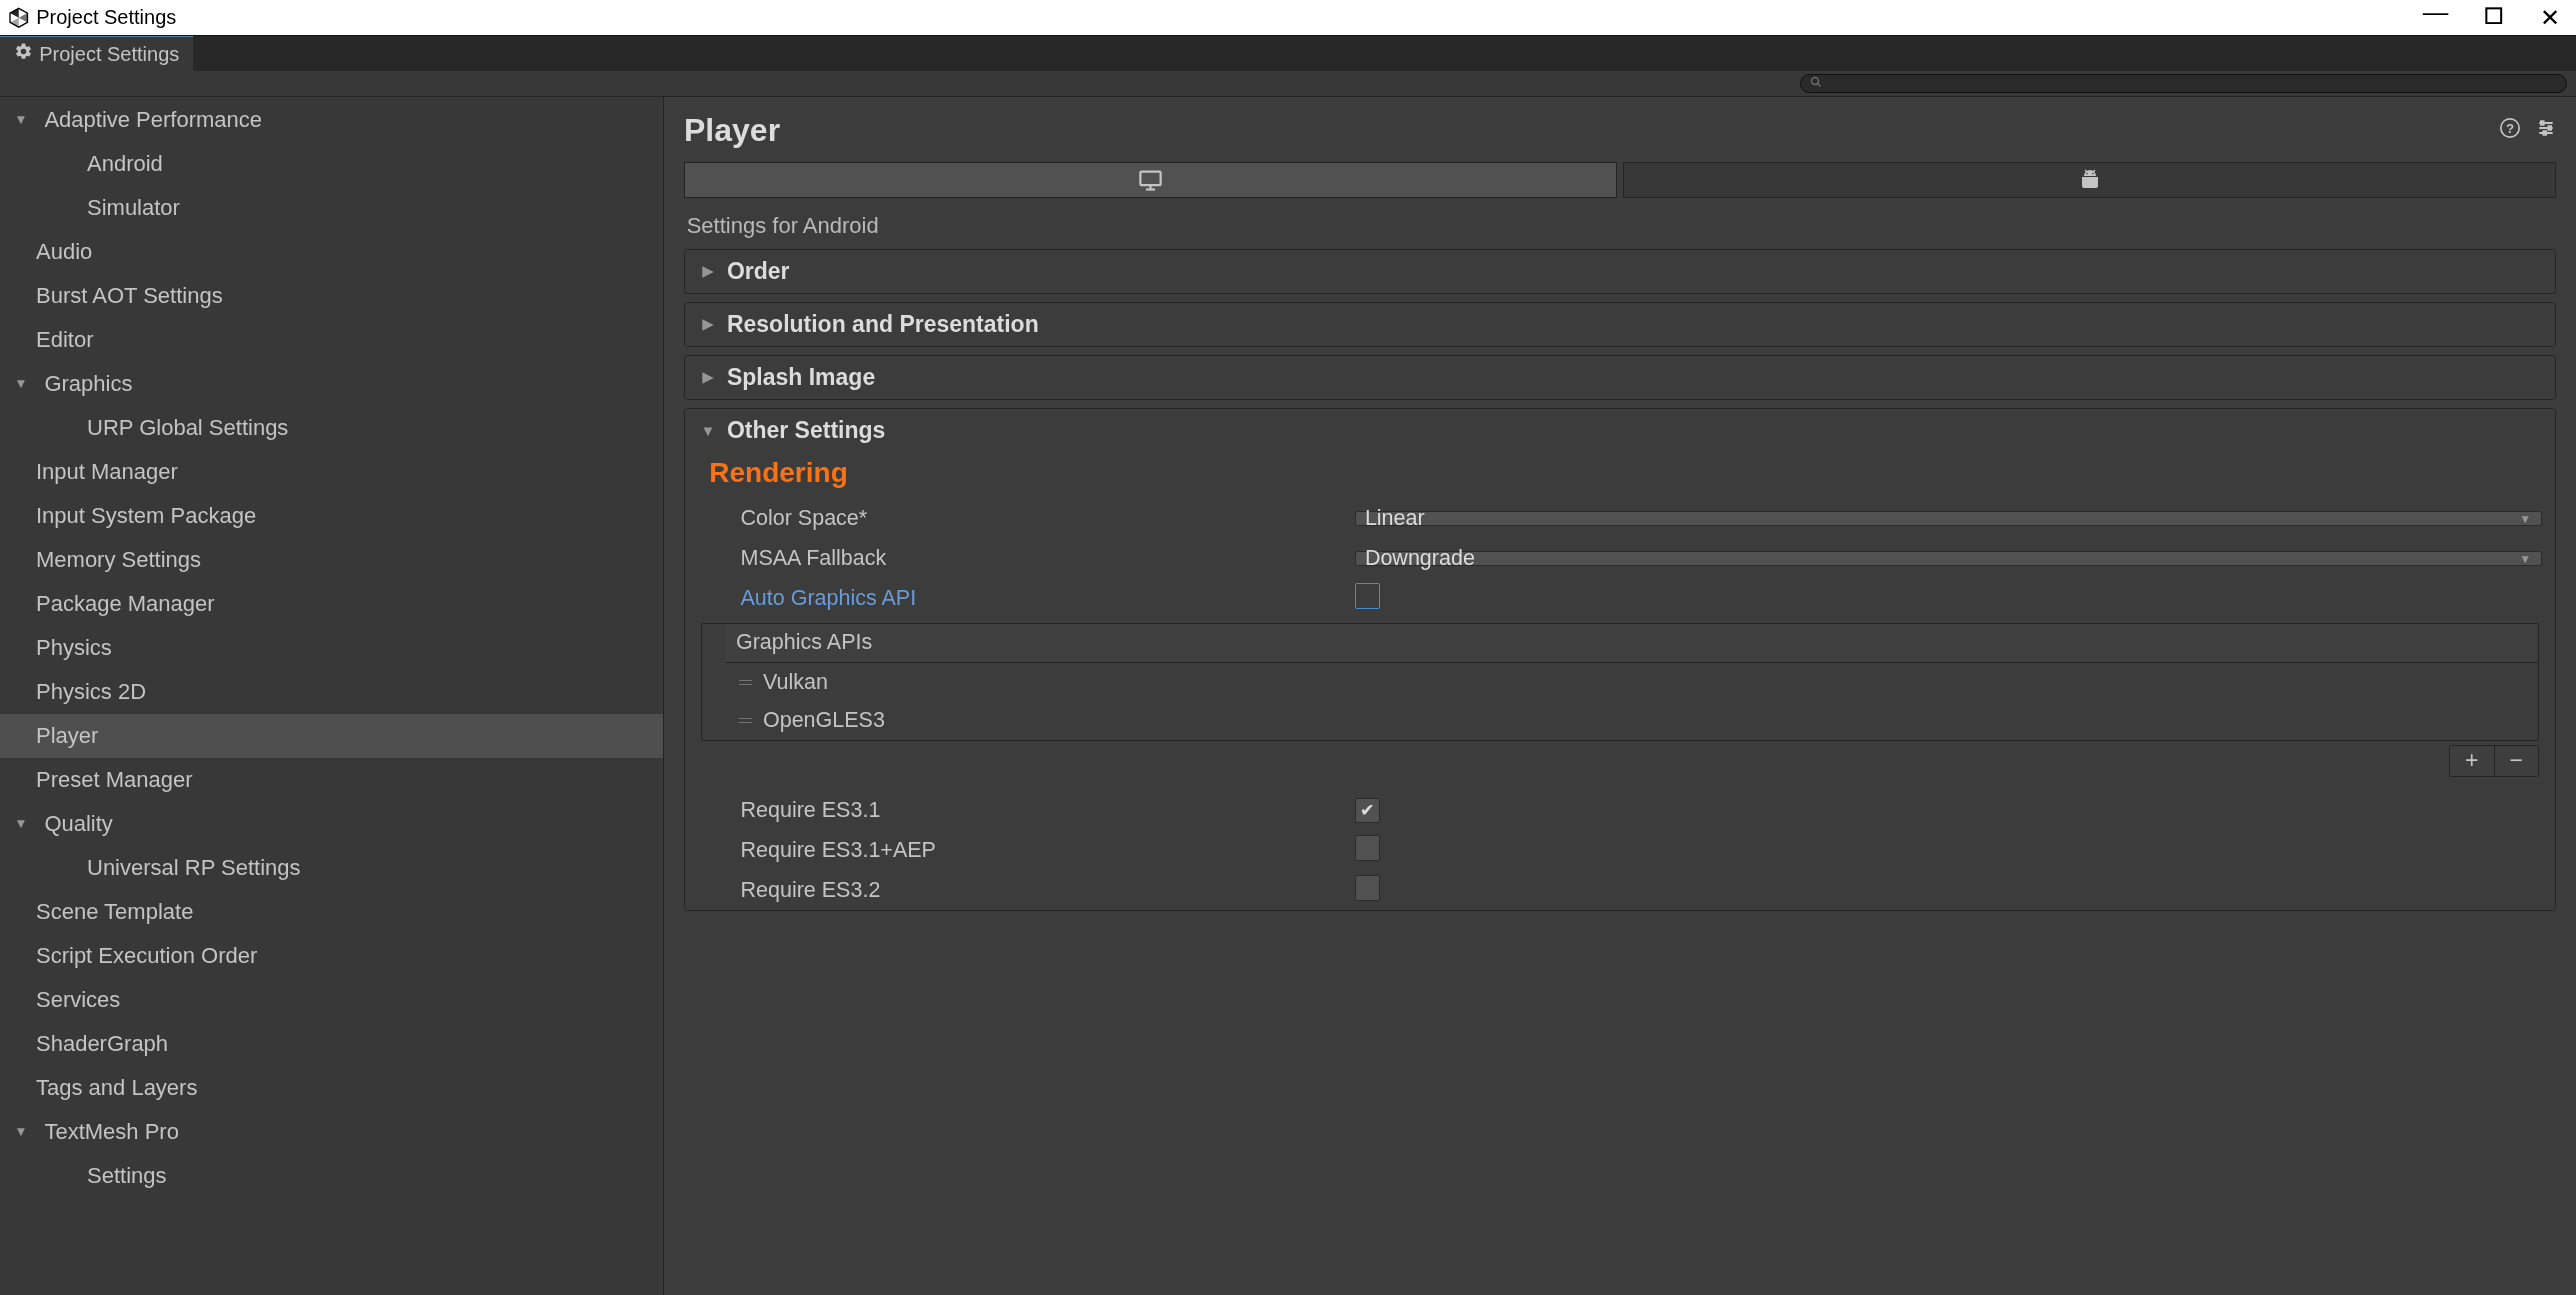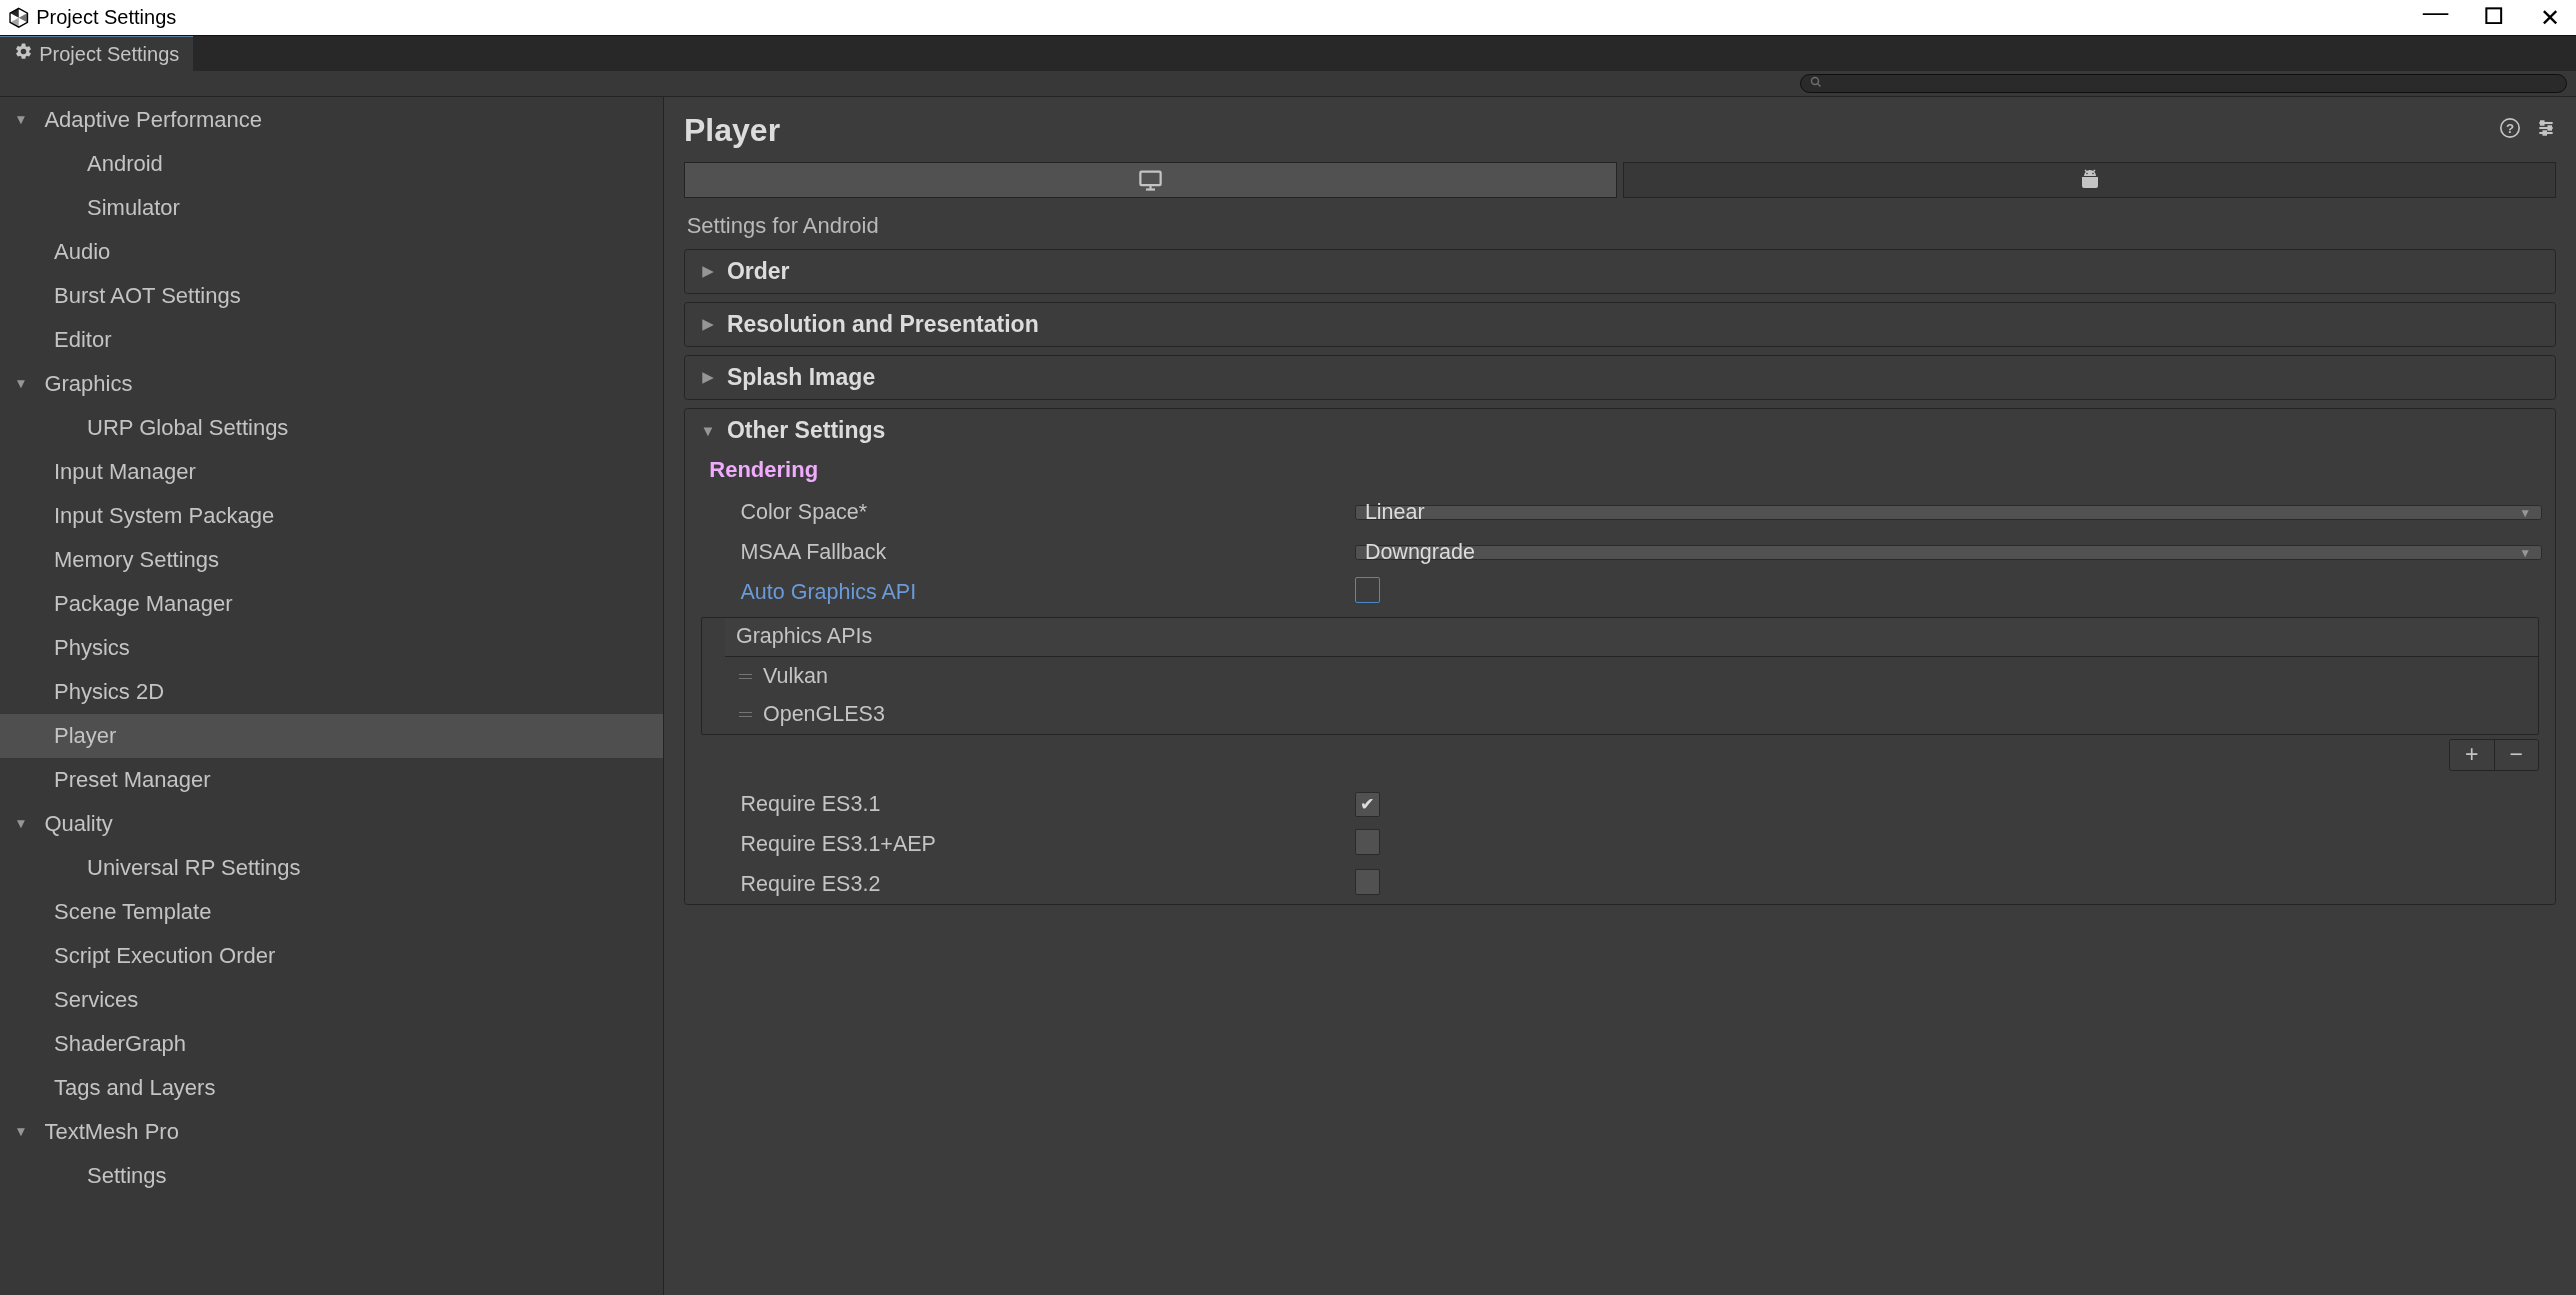--- a/index.html
+++ b/index.html
@@ -20,21 +20,21 @@
 .toolbar-row { background: #383838; height: 25.6px; border-bottom: 0.7px solid #232323; display:flex; align-items:center; justify-content:flex-end; padding-right: 9.4px;}
 .search-box { background: #2a2a2a; border: 0.7px solid #0f0f0f; border-radius: 20px; width: 767px; height: 19px; display:flex; align-items:center; padding: 0 9.4px;}
 .search-box .mag { color:#6c6c6c; font-size:12px; }
 
 .body-split { display: flex; height: calc(1295px - 35px - 36px - 25.6px); }
 
 
 .sidebar { width: 664px; background: #383838; border-right: 1.3px solid #232323; overflow-y: auto; padding-top: 1.3px;}
 .side-row { display: flex; align-items: center; height: 44px; padding-left: 9.4px; cursor: pointer; }
 .side-row.child { padding-left: 75px; }
-.side-row.lvl1 { padding-left: 42px; }
+.side-row.lvl1 { padding-left: 24px; }
 .side-row.selected { background: #4f4f4f; }
 .side-row .arrow { width: 23px; display:inline-flex; color:#969696; font-size:13.5px; align-items:center; justify-content:center;}
 .side-label { color: #c4c4c4; font-size: 22px; white-space: nowrap; margin-left: 12px; }
 
 
 .main { flex:1; background: #3c3c3c; padding: 10.8px 20px 0 20px; overflow:hidden;}
 .main-header { display:flex; align-items:center; justify-content:space-between; height: 47px;}
 .page-title { color:#dcdcdc; font-size: 32px; font-weight: 700; }
 .header-icons { display:flex; gap: 16px; align-items:center; color:#c4c4c4; }
 .header-icons svg { width:20px; height:20px; }
@@ -44,21 +44,21 @@
 .ptab.inactive { background: #515151; }
 .ptab svg { color:#c4c4c4; }
 
 .subtitle { color:#b9b9b9; font-size: 22px; margin: 15px 0 9.4px 2.7px; }
 
 .foldout { border:0.7px solid #242424; border-radius: 3.4px; margin-bottom: 8px; padding: 8px 13.5px; }
 .foldout-head { display:flex; align-items:center; gap:9.4px; cursor:pointer;}
 .fold-arrow { color:#969696; font-size:15px; width:19px; display:inline-flex; justify-content:center;}
 .fold-title { color:#dcdcdc; font-size: 23px; font-weight: 600; }
 
-.section-sub { color:#f0abfc; font-size: 22px; font-weight:600; margin: 13.5px 0 9.4px 10.8px;}
+.section-sub { color:#f97316; font-size: 28px; font-weight:600; margin: 13.5px 0 9.4px 10.8px;}
 .prop-row { display:flex; align-items:center; height: 40px; }
 .prop-label { width: 656px; padding-left: 42px; color:#c4c4c4; font-size: 21.5px;}
 .prop-label.blue { color:#6a9bd8; }
 .prop-value { flex:1;}
 .dropdown { background:#515151; border:0.7px solid #2a2a2a; border-radius:2.7px; height:15px; display:flex; align-items:center; justify-content:space-between; padding:0 9.4px; color:#dcdcdc; font-size:21.5px; cursor:pointer;}
 .dropdown .dd-arrow { color:#969696; font-size:12px;}
 .checkbox { width:25.6px; height:25.6px; background:#515151; border:0.7px solid #2a2a2a; border-radius:2px; display:inline-flex; align-items:center; justify-content:center; cursor:pointer; color:#dcdcdc; font-size:17.5px;}
 .checkbox.blue { border:1.3px solid #4b89c8; background:transparent;}
 .checkbox.checked::after { content:"✔"; }
 

